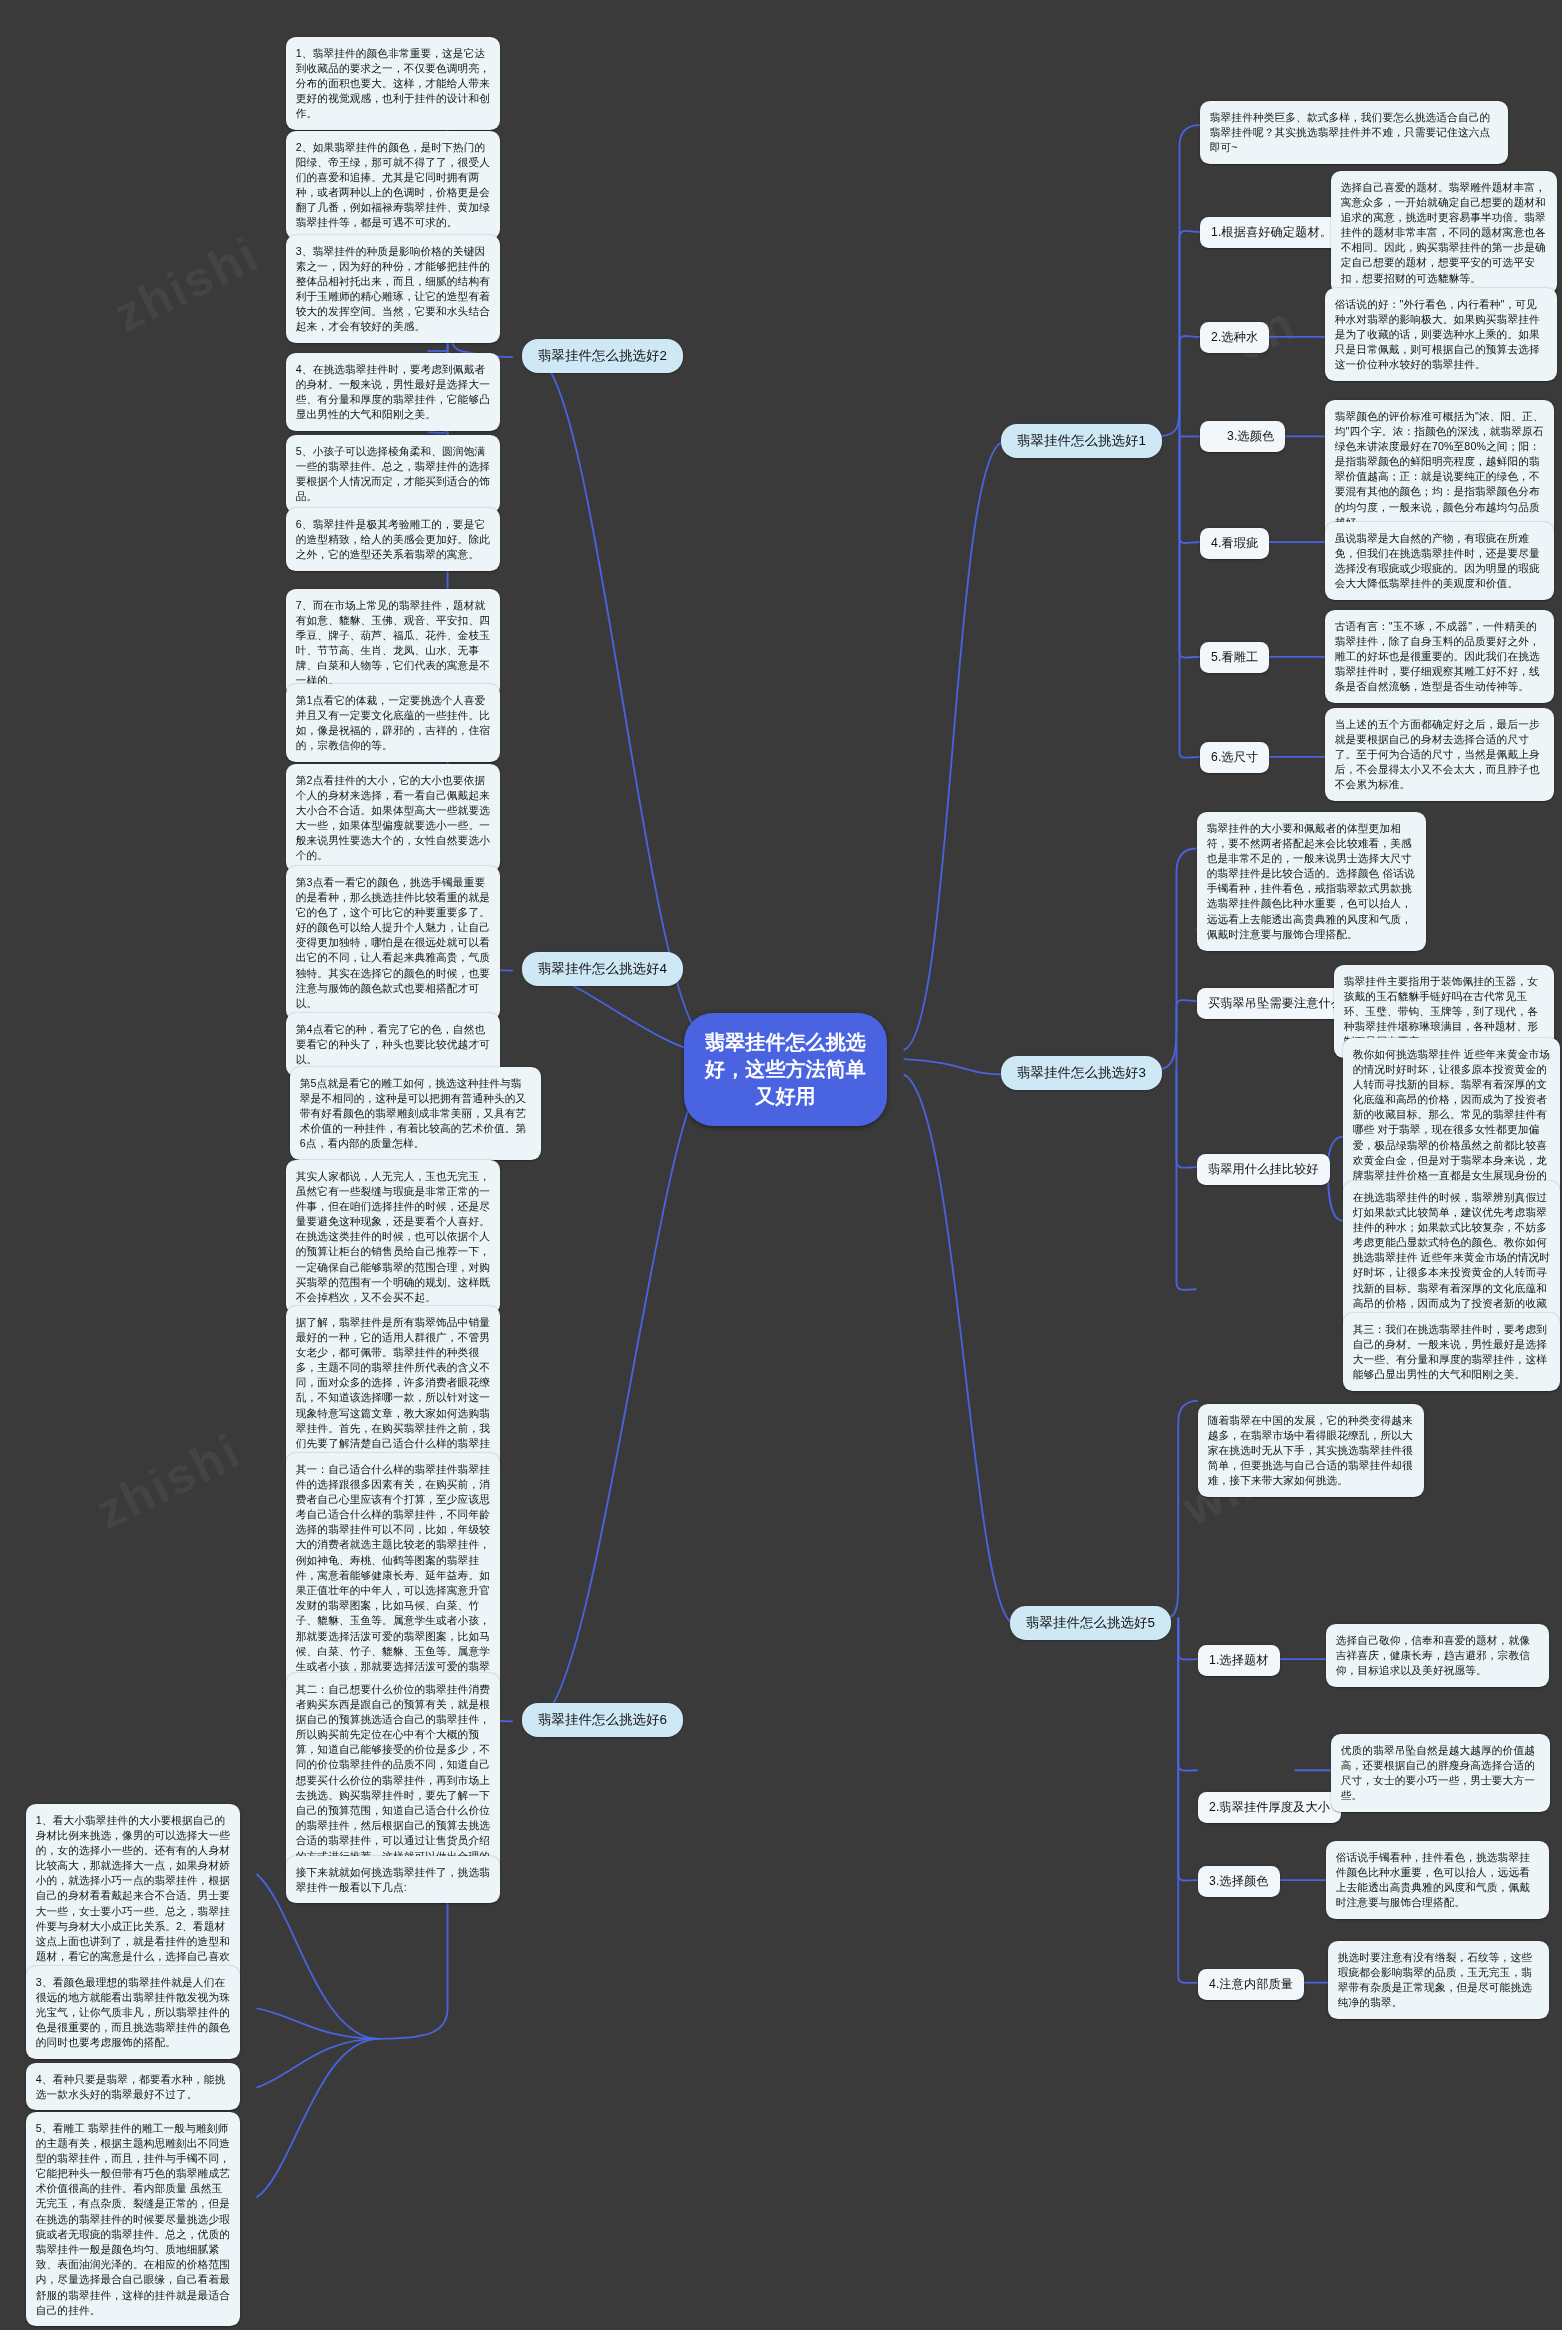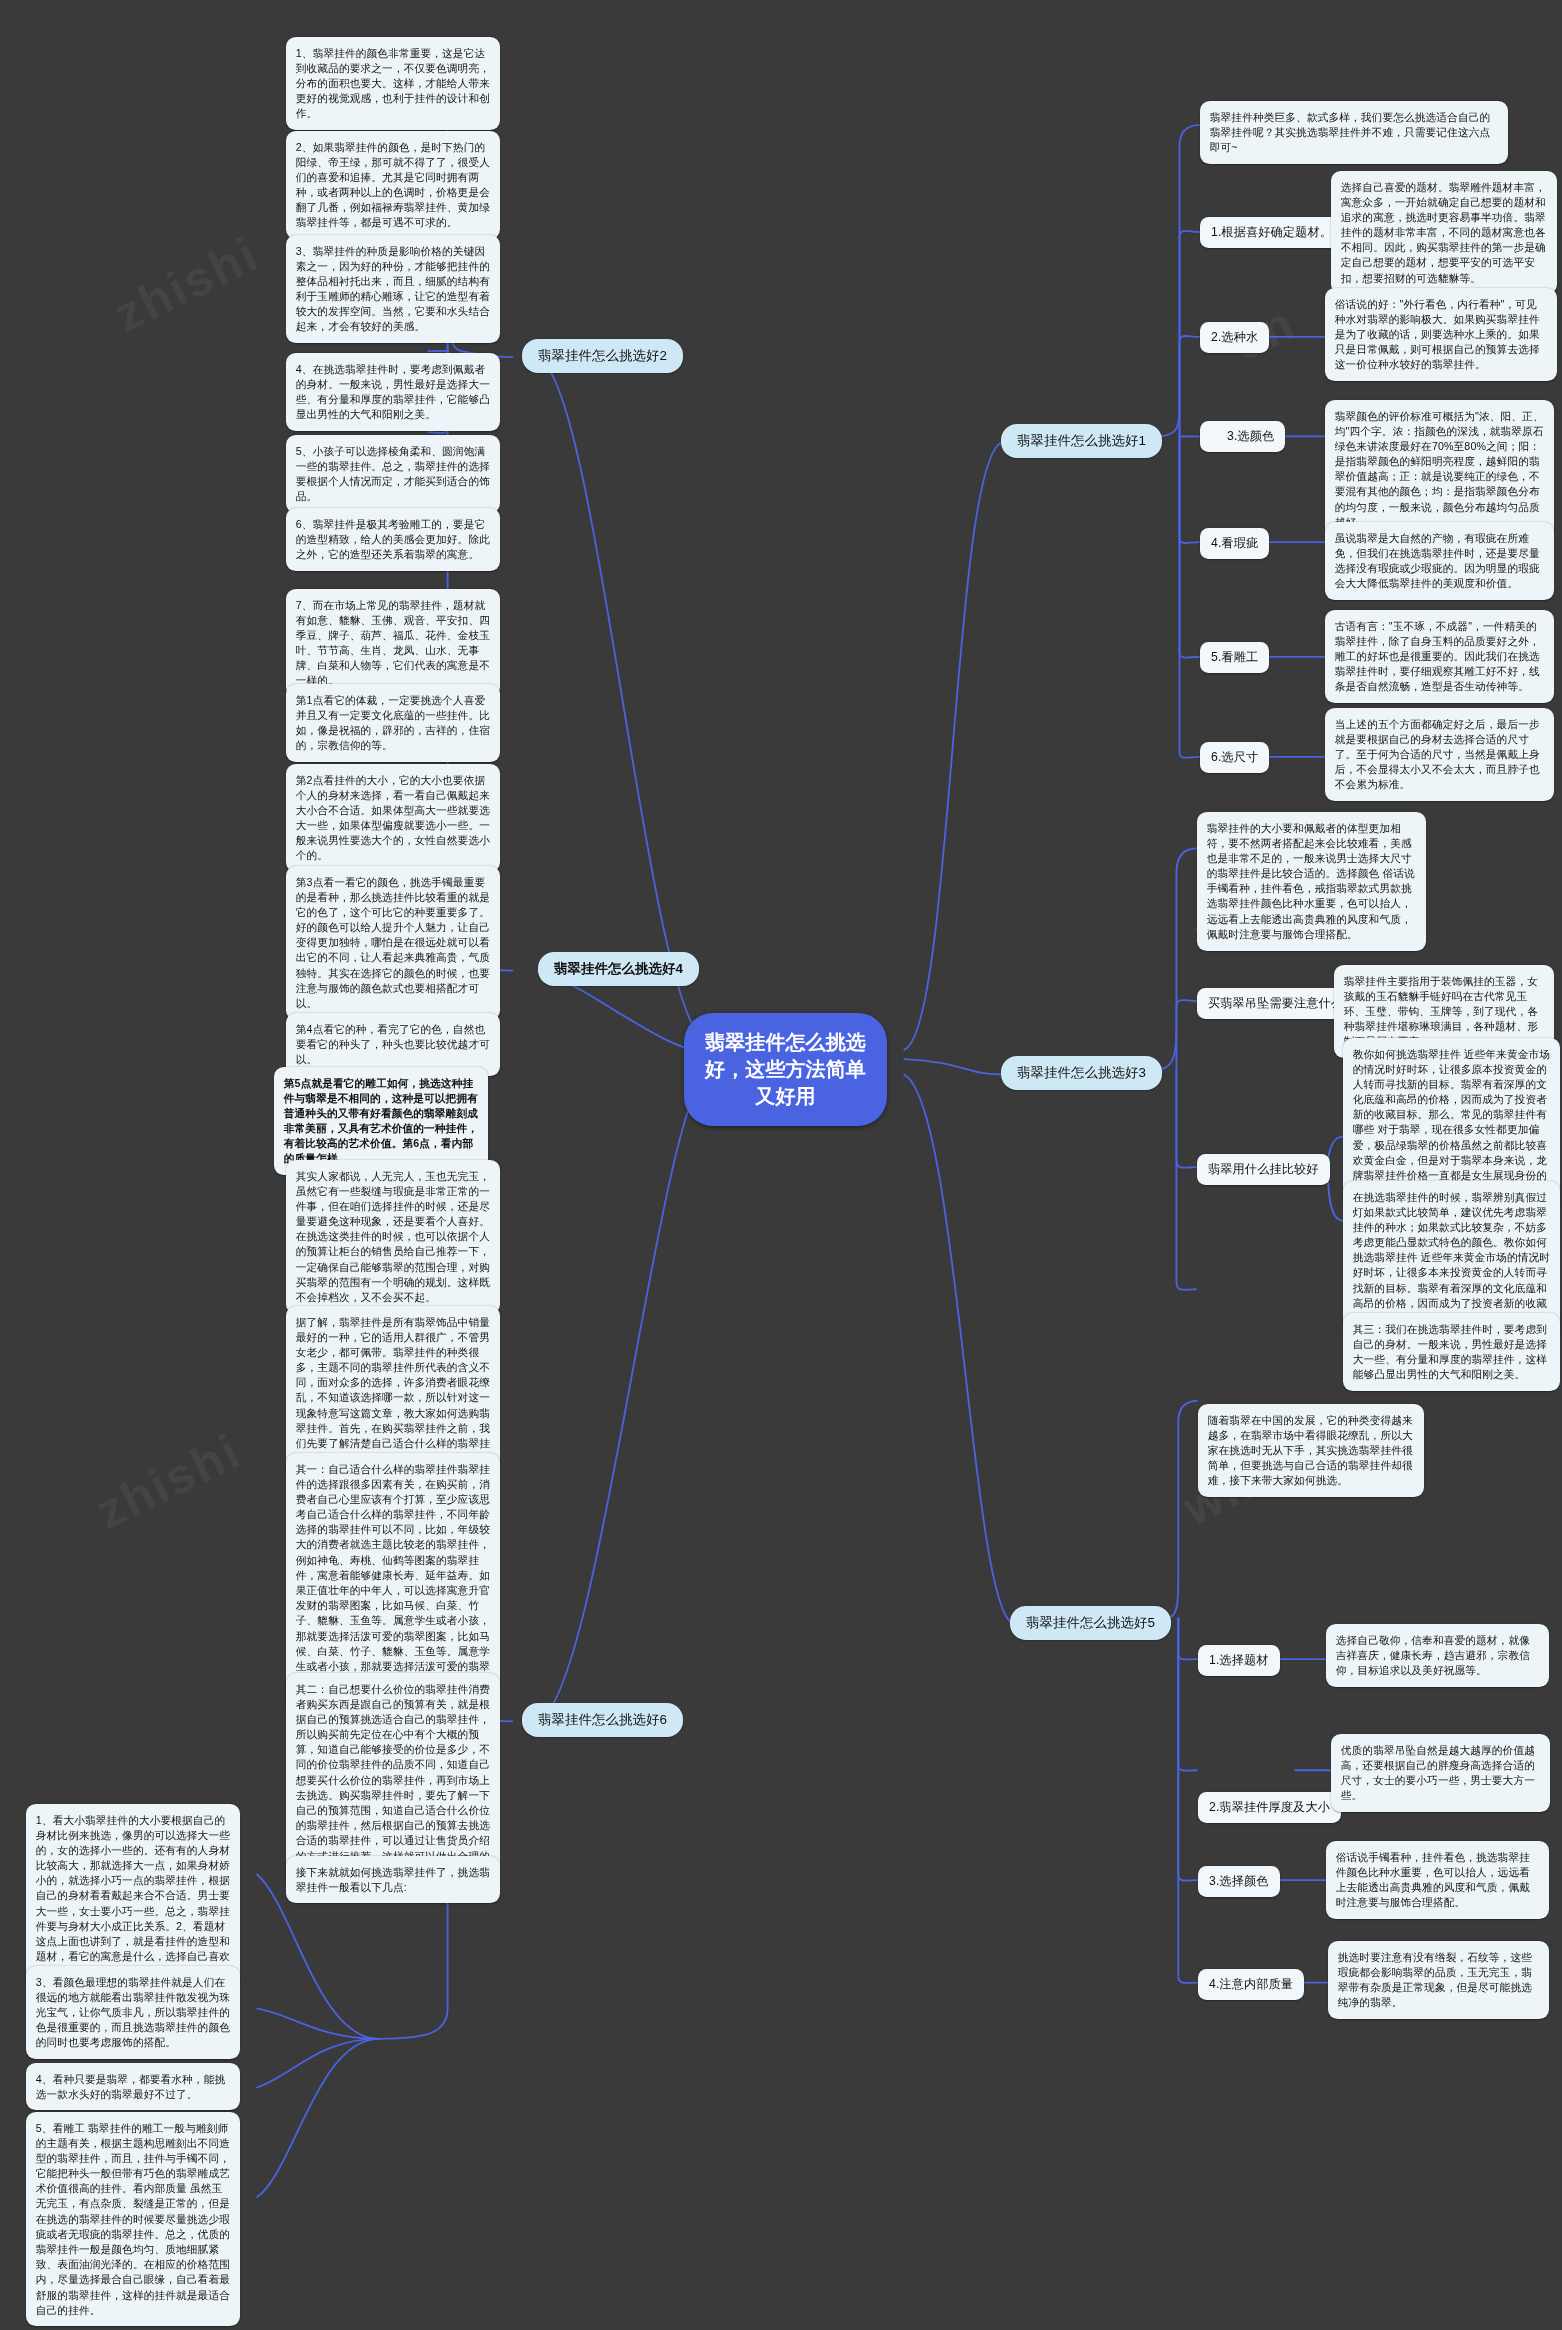--- a/index.html
+++ b/index.html
@@ -204,21 +204,21 @@
       <path d="M620,3340 C520,3340 480,3400 420,3420"></path>
       <path d="M620,3340 C520,3340 480,3560 420,3600"></path>
     </g>
   </svg>
 
   <div class="node root" style="left:684px; top:1013px; width:203px;">翡翠挂件怎么挑选好，这些方法简单又好用</div>
 
   <div class="node branch" style="left:1001px; top:424px;">翡翠挂件怎么挑选好1</div>
   <div class="node branch" style="left:522px; top:339px;">翡翠挂件怎么挑选好2</div>
   <div class="node branch" style="left:1001px; top:1056px;">翡翠挂件怎么挑选好3</div>
-  <div class="node branch" style="left:538px; top:952px;font-weight:bold;">翡翠挂件怎么挑选好4</div>
+  <div class="node branch" style="left:522px; top:952px;">翡翠挂件怎么挑选好4</div>
   <div class="node branch" style="left:1010px; top:1606px;">翡翠挂件怎么挑选好5</div>
   <div class="node branch" style="left:522px; top:1703px;">翡翠挂件怎么挑选好6</div>
 
   <div class="node leaf" style="left:1200px; top:101px; width:308px;">翡翠挂件种类巨多、款式多样，我们要怎么挑选适合自己的翡翠挂件呢？其实挑选翡翠挂件并不难，只需要记住这六点即可~</div>
 
   <div class="node sub" style="left:1200px; top:217px;">1.根据喜好确定题材。</div>
   <div class="node leaf" style="left:1331px; top:171px; width:226px;">选择自己喜爱的题材。翡翠雕件题材丰富，寓意众多，一开始就确定自己想要的题材和追求的寓意，挑选时更容易事半功倍。翡翠挂件的题材非常丰富，不同的题材寓意也各不相同。因此，购买翡翠挂件的第一步是确定自己想要的题材，想要平安的可选平安扣，想要招财的可选貔貅等。</div>
 
   <div class="node sub" style="left:1200px; top:322px;">2.选种水</div>
   <div class="node leaf" style="left:1325px; top:288px; width:232px;">俗话说的好："外行看色，内行看种"，可见种水对翡翠的影响极大。如果购买翡翠挂件是为了收藏的话，则要选种水上乘的。如果只是日常佩戴，则可根据自己的预算去选择这一价位种水较好的翡翠挂件。</div>
@@ -264,21 +264,21 @@
   <div class="node leaf" style="left:286px; top:235px; width:214px;">3、翡翠挂件的种质是影响价格的关键因素之一，因为好的种份，才能够把挂件的整体品相衬托出来，而且，细腻的结构有利于玉雕师的精心雕琢，让它的造型有着较大的发挥空间。当然，它要和水头结合起来，才会有较好的美感。</div>
   <div class="node leaf" style="left:286px; top:353px; width:214px;">4、在挑选翡翠挂件时，要考虑到佩戴者的身材。一般来说，男性最好是选择大一些、有分量和厚度的翡翠挂件，它能够凸显出男性的大气和阳刚之美。</div>
   <div class="node leaf" style="left:286px; top:435px; width:214px;">5、小孩子可以选择棱角柔和、圆润饱满一些的翡翠挂件。总之，翡翠挂件的选择要根据个人情况而定，才能买到适合的饰品。</div>
   <div class="node leaf" style="left:286px; top:508px; width:214px;">6、翡翠挂件是极其考验雕工的，要是它的造型精致，给人的美感会更加好。除此之外，它的造型还关系着翡翠的寓意。</div>
   <div class="node leaf" style="left:286px; top:589px; width:214px;">7、而在市场上常见的翡翠挂件，题材就有如意、貔貅、玉佛、观音、平安扣、四季豆、牌子、葫芦、福瓜、花件、金枝玉叶、节节高、生肖、龙凤、山水、无事牌、白菜和人物等，它们代表的寓意是不一样的。</div>
 
   <div class="node leaf" style="left:286px; top:684px; width:214px;">第1点看它的体裁，一定要挑选个人喜爱并且又有一定要文化底蕴的一些挂件。比如，像是祝福的，辟邪的，吉祥的，住宿的，宗教信仰的等。</div>
   <div class="node leaf" style="left:286px; top:764px; width:214px;">第2点看挂件的大小，它的大小也要依据个人的身材来选择，看一看自己佩戴起来大小合不合适。如果体型高大一些就要选大一些，如果体型偏瘦就要选小一些。一般来说男性要选大个的，女性自然要选小个的。</div>
   <div class="node leaf" style="left:286px; top:866px; width:214px;">第3点看一看它的颜色，挑选手镯最重要的是看种，那么挑选挂件比较看重的就是它的色了，这个可比它的种要重要多了。好的颜色可以给人提升个人魅力，让自己变得更加独特，哪怕是在很远处就可以看出它的不同，让人看起来典雅高贵，气质独特。其实在选择它的颜色的时候，也要注意与服饰的颜色款式也要相搭配才可以。</div>
   <div class="node leaf" style="left:286px; top:1013px; width:214px;">第4点看它的种，看完了它的色，自然也要看它的种头了，种头也要比较优越才可以。</div>
-  <div class="node leaf" style="left:274px; top:1067px; width:214px;font-weight:bold;">第5点就是看它的雕工如何，挑选这种挂件与翡翠是不相同的，这种是可以把拥有普通种头的又带有好看颜色的翡翠雕刻成非常美丽，又具有艺术价值的一种挂件，有着比较高的艺术价值。第6点，看内部的质量怎样。</div>
+  <div class="node leaf" style="left:290px; top:1067px; width:251px;">第5点就是看它的雕工如何，挑选这种挂件与翡翠是不相同的，这种是可以把拥有普通种头的又带有好看颜色的翡翠雕刻成非常美丽，又具有艺术价值的一种挂件，有着比较高的艺术价值。第6点，看内部的质量怎样。</div>
   <div class="node leaf" style="left:286px; top:1160px; width:214px;">其实人家都说，人无完人，玉也无完玉，虽然它有一些裂缝与瑕疵是非常正常的一件事，但在咱们选择挂件的时候，还是尽量要避免这种现象，还是要看个人喜好。在挑选这类挂件的时候，也可以依据个人的预算让柜台的销售员给自己推荐一下，一定确保自己能够翡翠的范围合理，对购买翡翠的范围有一个明确的规划。这样既不会掉档次，又不会买不起。</div>
 
   <div class="node leaf" style="left:286px; top:1306px; width:214px;">据了解，翡翠挂件是所有翡翠饰品中销量最好的一种，它的适用人群很广，不管男女老少，都可佩带。翡翠挂件的种类很多，主题不同的翡翠挂件所代表的含义不同，面对众多的选择，许多消费者眼花缭乱，不知道该选择哪一款，所以针对这一现象特意写这篇文章，教大家如何选购翡翠挂件。首先，在购买翡翠挂件之前，我们先要了解清楚自己适合什么样的翡翠挂件以及自己想要什么价位的翡翠挂件。</div>
   <div class="node leaf" style="left:286px; top:1453px; width:214px;">其一：自己适合什么样的翡翠挂件翡翠挂件的选择跟很多因素有关，在购买前，消费者自己心里应该有个打算，至少应该思考自己适合什么样的翡翠挂件，不同年龄选择的翡翠挂件可以不同，比如，年级较大的消费者就选主题比较老的翡翠挂件，例如神龟、寿桃、仙鹤等图案的翡翠挂件，寓意着能够健康长寿、延年益寿。如果正值壮年的中年人，可以选择寓意升官发财的翡翠图案，比如马候、白菜、竹子、貔貅、玉鱼等。属意学生或者小孩，那就要选择活泼可爱的翡翠图案，比如马候、白菜、竹子、貔貅、玉鱼等。属意学生或者小孩，那就要选择活泼可爱的翡翠图案，比如马候、白菜、竹子、貔貅，玉鱼等翡翠挂件。</div>
   <div class="node leaf" style="left:286px; top:1673px; width:214px;">其二：自己想要什么价位的翡翠挂件消费者购买东西是跟自己的预算有关，就是根据自己的预算挑选适合自己的翡翠挂件，所以购买前先定位在心中有个大概的预算，知道自己能够接受的价位是多少，不同的价位翡翠挂件的品质不同，知道自己想要买什么价位的翡翠挂件，再到市场上去挑选。购买翡翠挂件时，要先了解一下自己的预算范围，知道自己适合什么价位的翡翠挂件，然后根据自己的预算去挑选合适的翡翠挂件，可以通过让售货员介绍的方式进行推荐，这样就可以做出合理的翡翠挂件选择。</div>
   <div class="node leaf" style="left:286px; top:1856px; width:214px;">接下来就就如何挑选翡翠挂件了，挑选翡翠挂件一般看以下几点:</div>
 
   <div class="node leaf" style="left:26px; top:1804px; width:214px;">1、看大小翡翠挂件的大小要根据自己的身材比例来挑选，像男的可以选择大一些的，女的选择小一些的。还有有的人身材比较高大，那就选择大一点，如果身材娇小的，就选择小巧一点的翡翠挂件，根据自己的身材看看戴起来合不合适。男士要大一些，女士要小巧一些。总之，翡翠挂件要与身材大小成正比关系。2、看题材这点上面也讲到了，就是看挂件的造型和题材，看它的寓意是什么，选择自己喜欢的带有文化内涵的挂件。</div>
   <div class="node leaf" style="left:26px; top:1966px; width:214px;">3、看颜色最理想的翡翠挂件就是人们在很远的地方就能看出翡翠挂件散发视为珠光宝气，让你气质非凡，所以翡翠挂件的色是很重要的，而且挑选翡翠挂件的颜色的同时也要考虑服饰的搭配。</div>
   <div class="node leaf" style="left:26px; top:2063px; width:214px;">4、看种只要是翡翠，都要看水种，能挑选一款水头好的翡翠最好不过了。</div>

